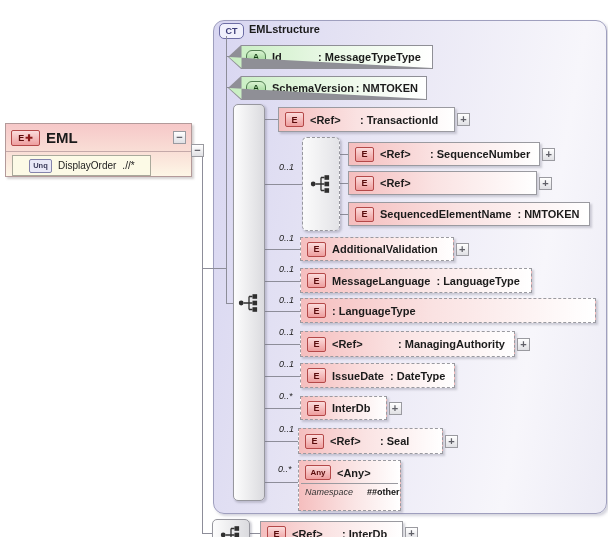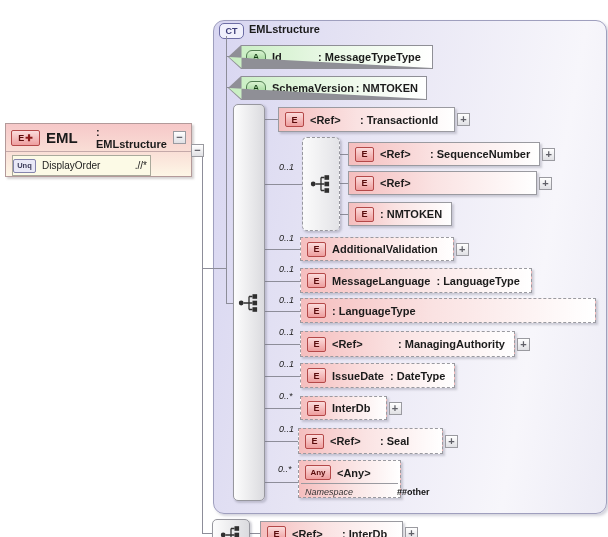--- a/index.html
+++ b/index.html
@@ -61,45 +61,45 @@
     font-size:8px;font-weight:bold;display:flex;align-items:center;justify-content:center;}
 
   .toggle{width:13px;height:13px;border:1px solid #9a9aa0;flex:none;margin-left:2px;
     background:linear-gradient(180deg,#ffffff,#e0e0e4);color:#606068;
     font-size:11px;font-weight:bold;line-height:11px;
     display:flex;align-items:center;justify-content:center;box-sizing:border-box;}
 
   .occ{position:absolute;font-size:9px;font-style:italic;color:#222;}
 
   
-  .any-box{position:absolute;left:298px;top:444px;width:103px;height:38px;box-sizing:border-box;
+  .any-box{position:absolute;left:298px;top:444px;width:103px;height:51px;box-sizing:border-box;
     border:1px dashed #9a9aa0;background:linear-gradient(90deg,#f5bebe 0%,#fae5e5 55%,#fff 100%);
     box-shadow:2px 2px 2px rgba(110,110,130,.3);}
   .any-row1{display:flex;align-items:center;gap:6px;padding:4px 6px 3px 6px;}
   .any-div{height:1px;background:#9a9aa0;margin:0 2px;}
-  .any-row2{display:flex;align-items:center;padding:3px 6px;gap:30px;}
+  .any-row2{display:flex;align-items:center;padding:3px 6px;}
   .any-ns-label{font-size:9px;font-style:italic;color:#333;}
   .any-ns-value{font-size:9px;font-weight:bold;color:#111;margin-left:14px;}
 
   
   .root-box{position:absolute;left:5px;top:107px;width:187px;height:54px;box-sizing:border-box;
     border:1px solid #b39a9a;background:linear-gradient(180deg,#f6c8c8 0%,#f9ddd5 50%,#fdf6e6 100%);
     box-shadow:2px 2px 2px rgba(120,110,110,.3);}
   .root-header{display:flex;align-items:center;gap:6px;height:27px;padding:0 5px;}
   .badge-eplus{width:27px;height:14px;border:1px solid #b44848;border-radius:2px;flex:none;
     background:linear-gradient(180deg,#fbdcdc,#ee9e9e);
     display:flex;align-items:center;justify-content:center;gap:1px;}
   .badge-eplus .l{font-size:9px;font-weight:bold;color:#5a0c0c;}
   .badge-eplus .p{font-size:9px;font-weight:bold;color:#8b1a1a;}
   .root-name{font-size:15px;font-weight:bold;color:#1b1b1b;min-width:44px;}
   .root-type{font-size:11px;font-weight:bold;color:#1b1b1b;}
   .root-sep{position:absolute;left:0;right:0;top:27px;height:1px;background:#c4a9a9;}
   .uniq-row{position:absolute;left:6px;top:31px;width:139px;height:21px;box-sizing:border-box;
     border:1px solid #a9a99b;background:#fdfbе8;background:#fcfae6;
-    display:flex;align-items:center;gap:6px;padding:0 0;}
+    display:flex;align-items:center;gap:6px;padding:0 16px;}
   .badge-unq{width:21px;height:12px;border:1px solid #8484ac;border-radius:2px;flex:none;
     background:#e9e9f7;color:#3c3c5a;font-size:7.5px;font-weight:bold;
     display:flex;align-items:center;justify-content:center;}
   .uniq-name{font-size:10px;color:#222;text-align:right;}
   .uniq-sel{font-size:10px;color:#222;margin-left:auto;padding-right:3px;}
 </style>
 </head>
 <body>
 
 <div id="stage">
@@ -211,20 +211,21 @@
     <div class="el-box" style="min-width:189px;">
       <span class="badge-e">E</span>
       <span class="el-name ref">&lt;Ref&gt;</span>
     </div>
     <div class="toggle">+</div>
   </div>
 
   <div class="el-row" style="left:348px;top:186px;height:24px;">
     <div class="el-box">
       <span class="badge-e">E</span>
+      <span class="el-name">SequencedElementName</span>
       <span class="el-type">: NMTOKEN</span>
     </div>
   </div>
 
   <div class="el-row" style="left:300px;top:221px;height:24px;">
     <div class="el-box dashed" style="min-width:150px;">
       <span class="badge-e">E</span>
       <span class="el-name">AdditionalValidation</span>
       <span class="el-type"></span>
     </div>
@@ -302,21 +303,20 @@
     <div class="toggle">+</div>
   </div>
 
   <div class="root-box">
     <div class="root-header">
       <span class="badge-eplus">
         <span class="l">E</span>
         <span class="p">✚</span>
       </span>
       <span class="root-name">EML</span>
-      <span class="root-type">: EMLstructure</span>
       <div class="toggle" style="margin-left:auto;">−</div>
     </div>
     <div class="root-sep"></div>
     <div class="uniq-row">
       <span class="badge-unq">Unq</span>
       <span class="uniq-name">DisplayOrder</span>
       <span class="uniq-sel">.//*</span>
     </div>
   </div>
 

